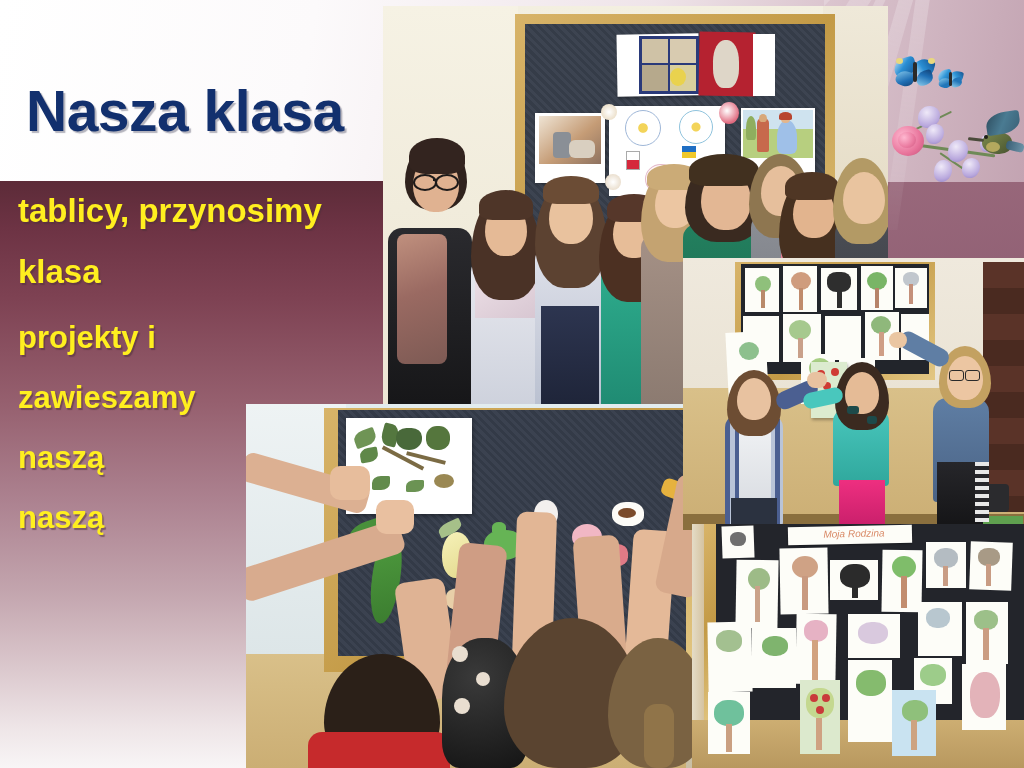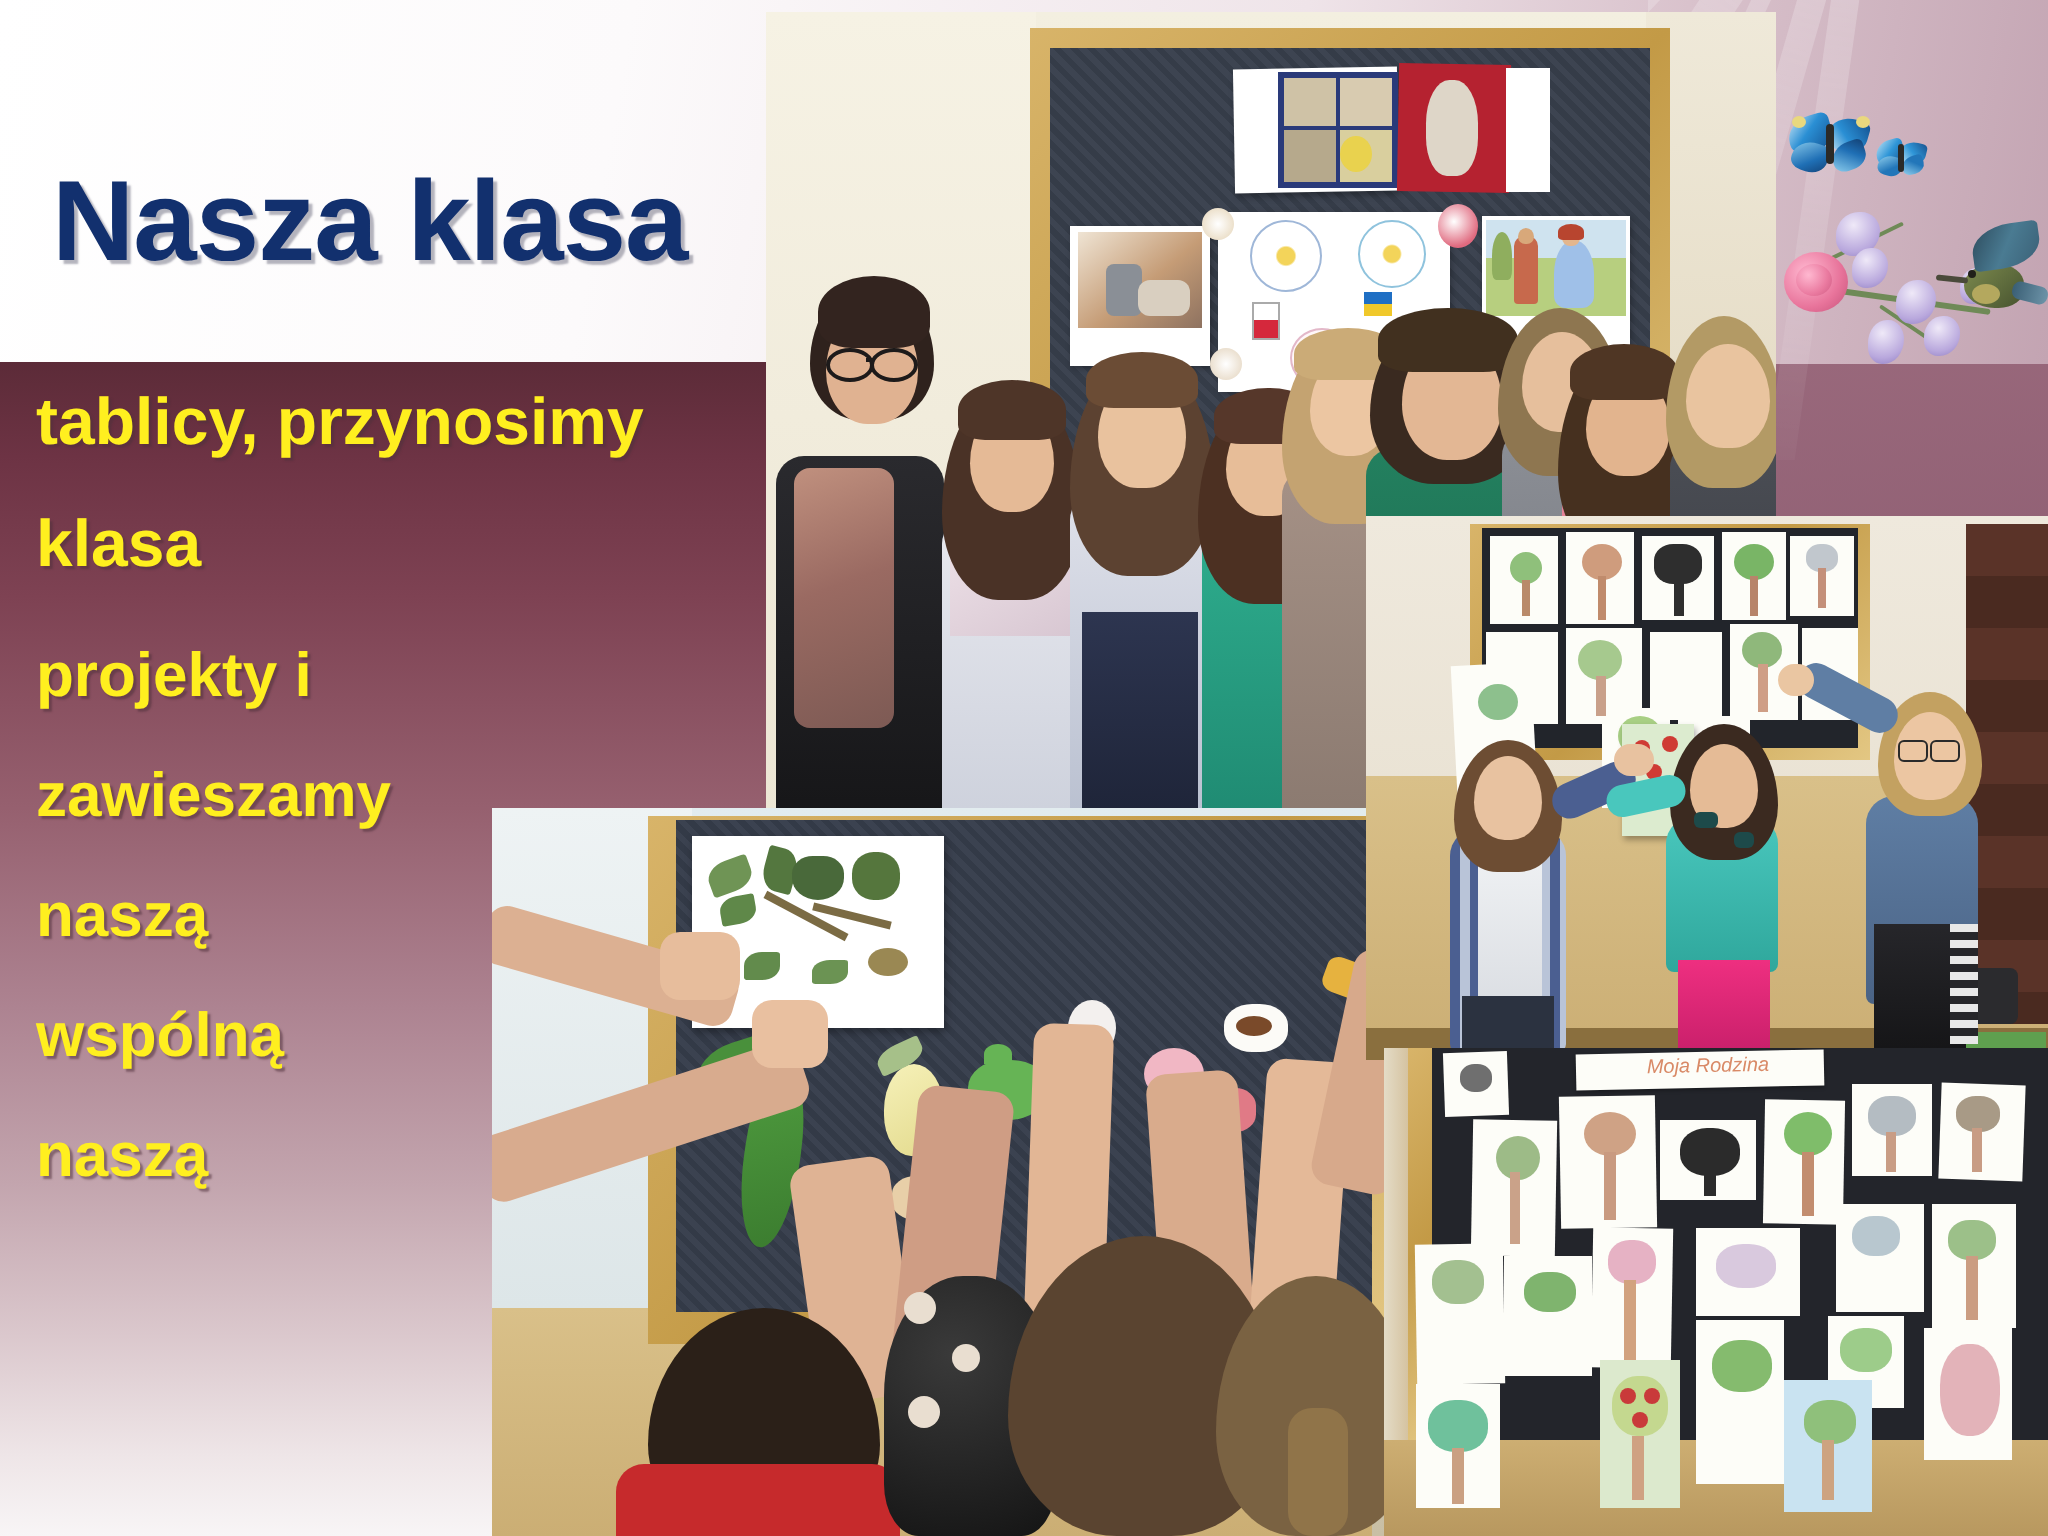--- a/index.html
+++ b/index.html
@@ -112,21 +112,20 @@
   <div class="text-panel"></div>
 
   <div class="title">Nasza klasa</div>
 
   <div class="body-text">
     <div class="ln big">tablicy, przynosimy</div>
     <div class="ln big gap"> klasa</div>
     <div class="ln sm gap">projekty i</div>
     <div class="ln sm">zawieszamy</div>
     <div class="ln sm">naszą</div>
-    <div class="ln sm">wspólną</div>
     <div class="ln sm">naszą</div>
   </div>
 
   <div class="photo ph-main">
 
     <div class="abs wall" style="left:0;top:0;width:505px;height:340px;"></div>
     <div class="abs" style="left:0;top:0;width:135px;height:404px;background:linear-gradient(180deg,#f6f2e4,#ece6d4);"></div>
     <div class="abs" style="left:440px;top:0;width:65px;height:404px;background:linear-gradient(180deg,#efe9d9,#dcd0b4);"></div>
     <div class="abs" style="left:470px;top:200px;width:35px;height:204px;background:linear-gradient(180deg,#d8bf88,#c6a96d);"></div>
 

